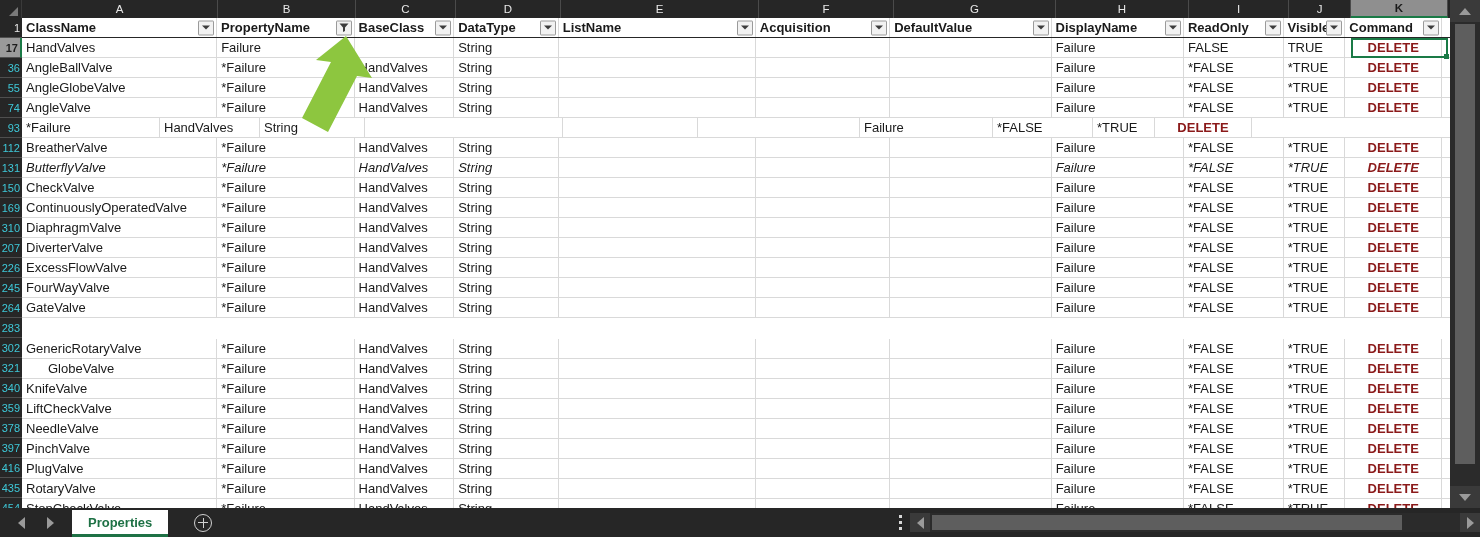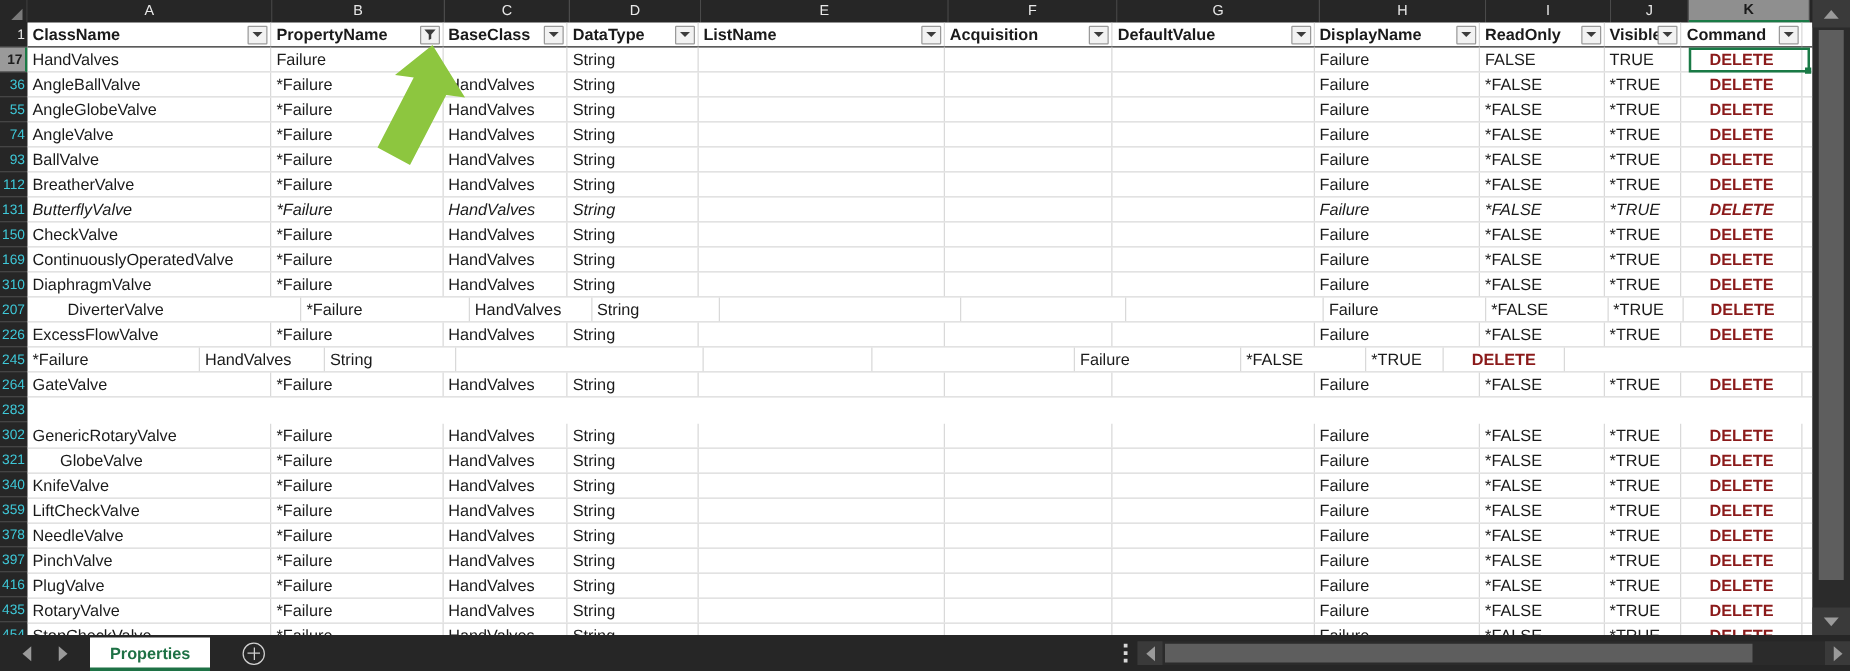--- a/index.html
+++ b/index.html
@@ -328,21 +328,20 @@
           <div class="cell" style="width: 198px;"></div>
           <div class="cell" style="width: 135px;"></div>
           <div class="cell" style="width: 162px;"></div>
           <div class="cell" style="width: 133px;">Failure</div>
           <div class="cell" style="width: 100px;">*FALSE</div>
           <div class="cell" style="width: 62px;">*TRUE</div>
           <div class="cell delete" style="width: 97px;">DELETE</div>
           <div class="cell tail" style="width: 2px;"></div>
         </div>
         <div class="row" style="height: 20px;">
-          <div class="cell" style="width: 196px;">BallValve</div>
           <div class="cell" style="width: 138px;">*Failure</div>
           <div class="cell" style="width: 100px;">HandValves</div>
           <div class="cell" style="width: 105px;">String</div>
           <div class="cell" style="width: 198px;"></div>
           <div class="cell" style="width: 135px;"></div>
           <div class="cell" style="width: 162px;"></div>
           <div class="cell" style="width: 133px;">Failure</div>
           <div class="cell" style="width: 100px;">*FALSE</div>
           <div class="cell" style="width: 62px;">*TRUE</div>
           <div class="cell delete" style="width: 97px;">DELETE</div>
@@ -412,21 +411,21 @@
           <div class="cell" style="width: 198px;"></div>
           <div class="cell" style="width: 135px;"></div>
           <div class="cell" style="width: 162px;"></div>
           <div class="cell" style="width: 133px;">Failure</div>
           <div class="cell" style="width: 100px;">*FALSE</div>
           <div class="cell" style="width: 62px;">*TRUE</div>
           <div class="cell delete" style="width: 97px;">DELETE</div>
           <div class="cell tail" style="width: 2px;"></div>
         </div>
         <div class="row" style="height: 20px;">
-          <div class="cell" style="width: 196px; margin-left: 28px;">DiverterValve</div>
+          <div class="cell" style="width: 196px;">DiverterValve</div>
           <div class="cell" style="width: 138px;">*Failure</div>
           <div class="cell" style="width: 100px;">HandValves</div>
           <div class="cell" style="width: 105px;">String</div>
           <div class="cell" style="width: 198px;"></div>
           <div class="cell" style="width: 135px;"></div>
           <div class="cell" style="width: 162px;"></div>
           <div class="cell" style="width: 133px;">Failure</div>
           <div class="cell" style="width: 100px;">*FALSE</div>
           <div class="cell" style="width: 62px;">*TRUE</div>
           <div class="cell delete" style="width: 97px;">DELETE</div>
@@ -440,20 +439,21 @@
           <div class="cell" style="width: 198px;"></div>
           <div class="cell" style="width: 135px;"></div>
           <div class="cell" style="width: 162px;"></div>
           <div class="cell" style="width: 133px;">Failure</div>
           <div class="cell" style="width: 100px;">*FALSE</div>
           <div class="cell" style="width: 62px;">*TRUE</div>
           <div class="cell delete" style="width: 97px;">DELETE</div>
           <div class="cell tail" style="width: 2px;"></div>
         </div>
         <div class="row" style="height: 20px;">
+          <div class="cell" style="width: 196px;">FourWayValve</div>
           <div class="cell" style="width: 138px;">*Failure</div>
           <div class="cell" style="width: 100px;">HandValves</div>
           <div class="cell" style="width: 105px;">String</div>
           <div class="cell" style="width: 198px;"></div>
           <div class="cell" style="width: 135px;"></div>
           <div class="cell" style="width: 162px;"></div>
           <div class="cell" style="width: 133px;">Failure</div>
           <div class="cell" style="width: 100px;">*FALSE</div>
           <div class="cell" style="width: 62px;">*TRUE</div>
           <div class="cell delete" style="width: 97px;">DELETE</div>

